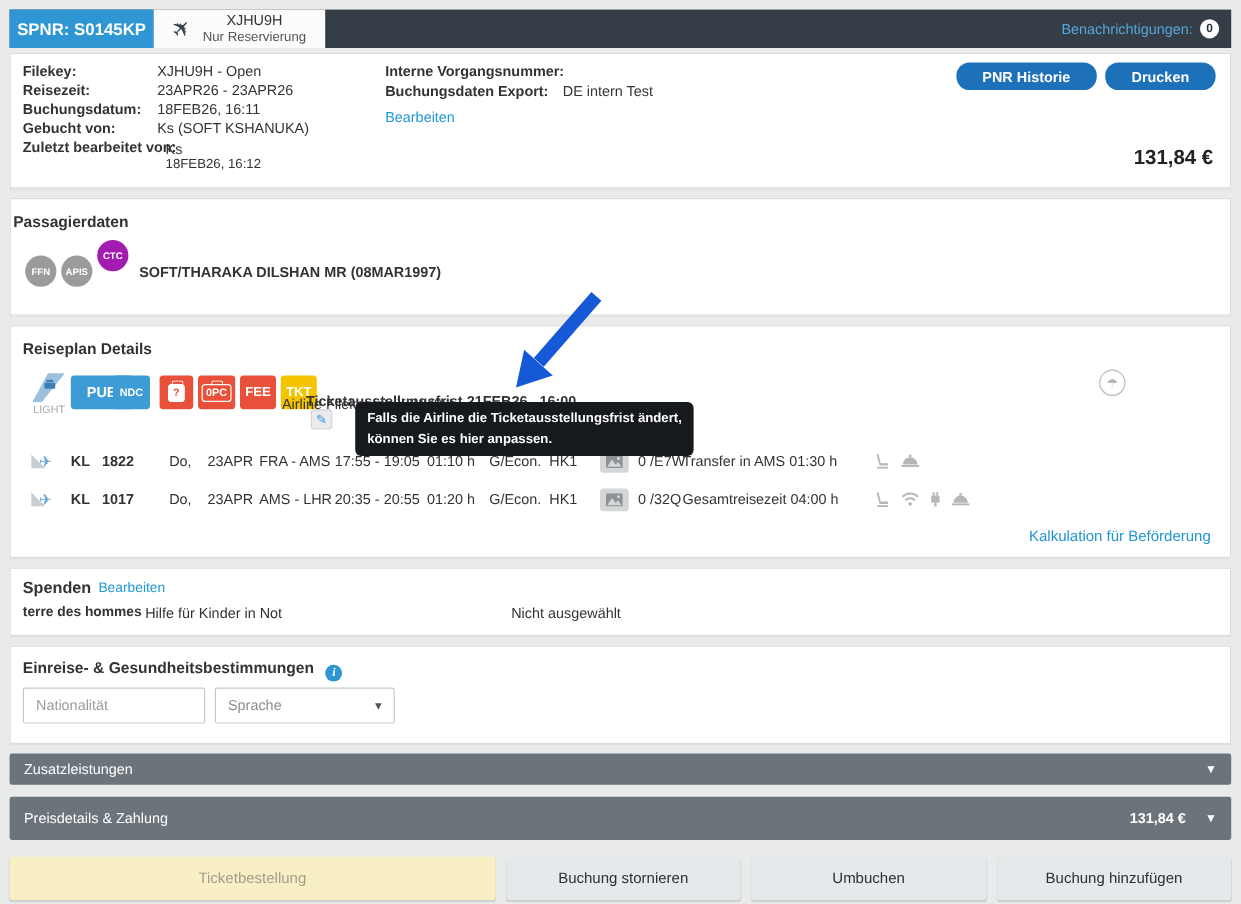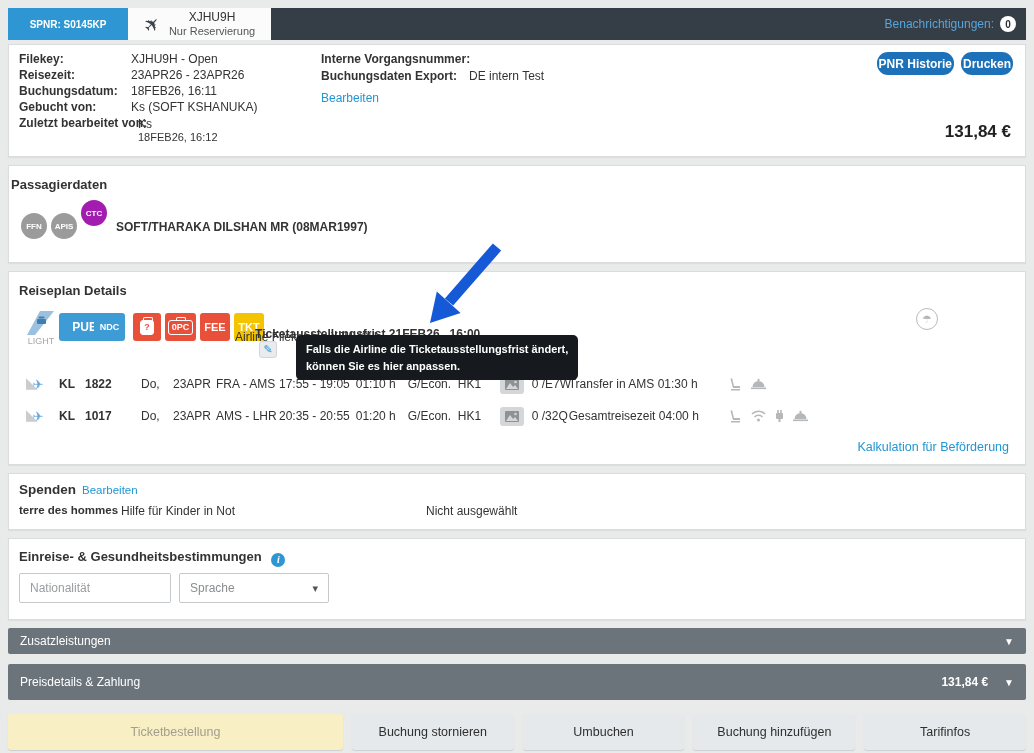--- a/index.html
+++ b/index.html
@@ -8,21 +8,21 @@
     background:#e9eaea;
     font-family:"Liberation Sans", sans-serif;
     font-size:12px; color:#333;
   }
   .page { position:relative; width:1034px; height:753px; padding:8px; }
 
   
   .topbar { display:flex; height:32px; background:#353e46; align-items:stretch; }
   .tab-active {
     width:120px; background:#2e96d3; color:#fff; font-weight:bold;
-    display:flex; align-items:center; justify-content:center; font-size:10px; cursor:pointer;
+    display:flex; align-items:center; justify-content:center; font-size:14px; cursor:pointer;
   }
   .tab-booking {
     background:#fbfbfb; padding:0 16px; display:flex; align-items:center; gap:9px; cursor:pointer;
   }
   .tab-plane { font-size:19px; color:#39424a; transform:rotate(-45deg); line-height:1; }
   .tab-booking .lines { display:flex; flex-direction:column; align-items:center; line-height:1.2; }
   .tab-code { font-size:12px; color:#333; }
   .tab-sub { font-size:11px; color:#555; }
   .topbar-spacer { flex:1; }
   .notif { display:flex; align-items:center; gap:6px; padding-right:10px; color:#56a5dc; font-size:12px; cursor:pointer; }
@@ -35,21 +35,21 @@
   .card { position:relative; background:#fff; border:1px solid #dadcde; box-shadow:0 1px 1px rgba(0,0,0,.05); margin-top:8px; }
   .abs { position:absolute; }
   .lbl { font-weight:bold; }
   .link { color:#2196d3; cursor:pointer; }
   .sec-title { font-size:13px; font-weight:bold; color:#333; }
 
   
   .card-header { height:113px; margin-top:4px; }
   .btn-blue {
     background:#1d71b8; color:#fff; font-weight:bold; font-size:12px;
-    border:none; border-radius:11px; height:23px; padding:0 2px; cursor:pointer;
+    border:none; border-radius:11px; height:23px; padding:0 22px; cursor:pointer;
   }
   .total { font-size:17px; font-weight:bold; color:#222; }
 
   
   .pax-badge {
     width:26px; height:26px; border-radius:50%; color:#fff; font-weight:bold; font-size:8px;
     display:inline-flex; align-items:center; justify-content:center; cursor:pointer;
   }
 
   
@@ -332,21 +332,20 @@
     <span>Preisdetails &amp; Zahlung</span>
     <span class="bar-amount">131,84 €</span>
     <span class="chev">▼</span>
   </div>
 
   <div class="footer">
     <button class="fbtn fbtn-yellow">Ticketbestellung</button>
     <button class="fbtn">Buchung stornieren</button>
     <button class="fbtn">Umbuchen</button>
     <button class="fbtn">Buchung hinzufügen</button>
-    <button class="fbtn">Tarifinfos</button>
   </div>
 
   <svg class="arrow-overlay" style="left:380px;top:235px" width="140" height="100" viewBox="0 0 140 100">
     <line x1="117" y1="12" x2="69" y2="67" stroke="#1659d6" stroke-width="11"></line>
     <polygon points="50,88 56.8,56.5 80.6,77.9" fill="#1659d6"></polygon>
   </svg>
 
 </div>
 
 </body></html>

